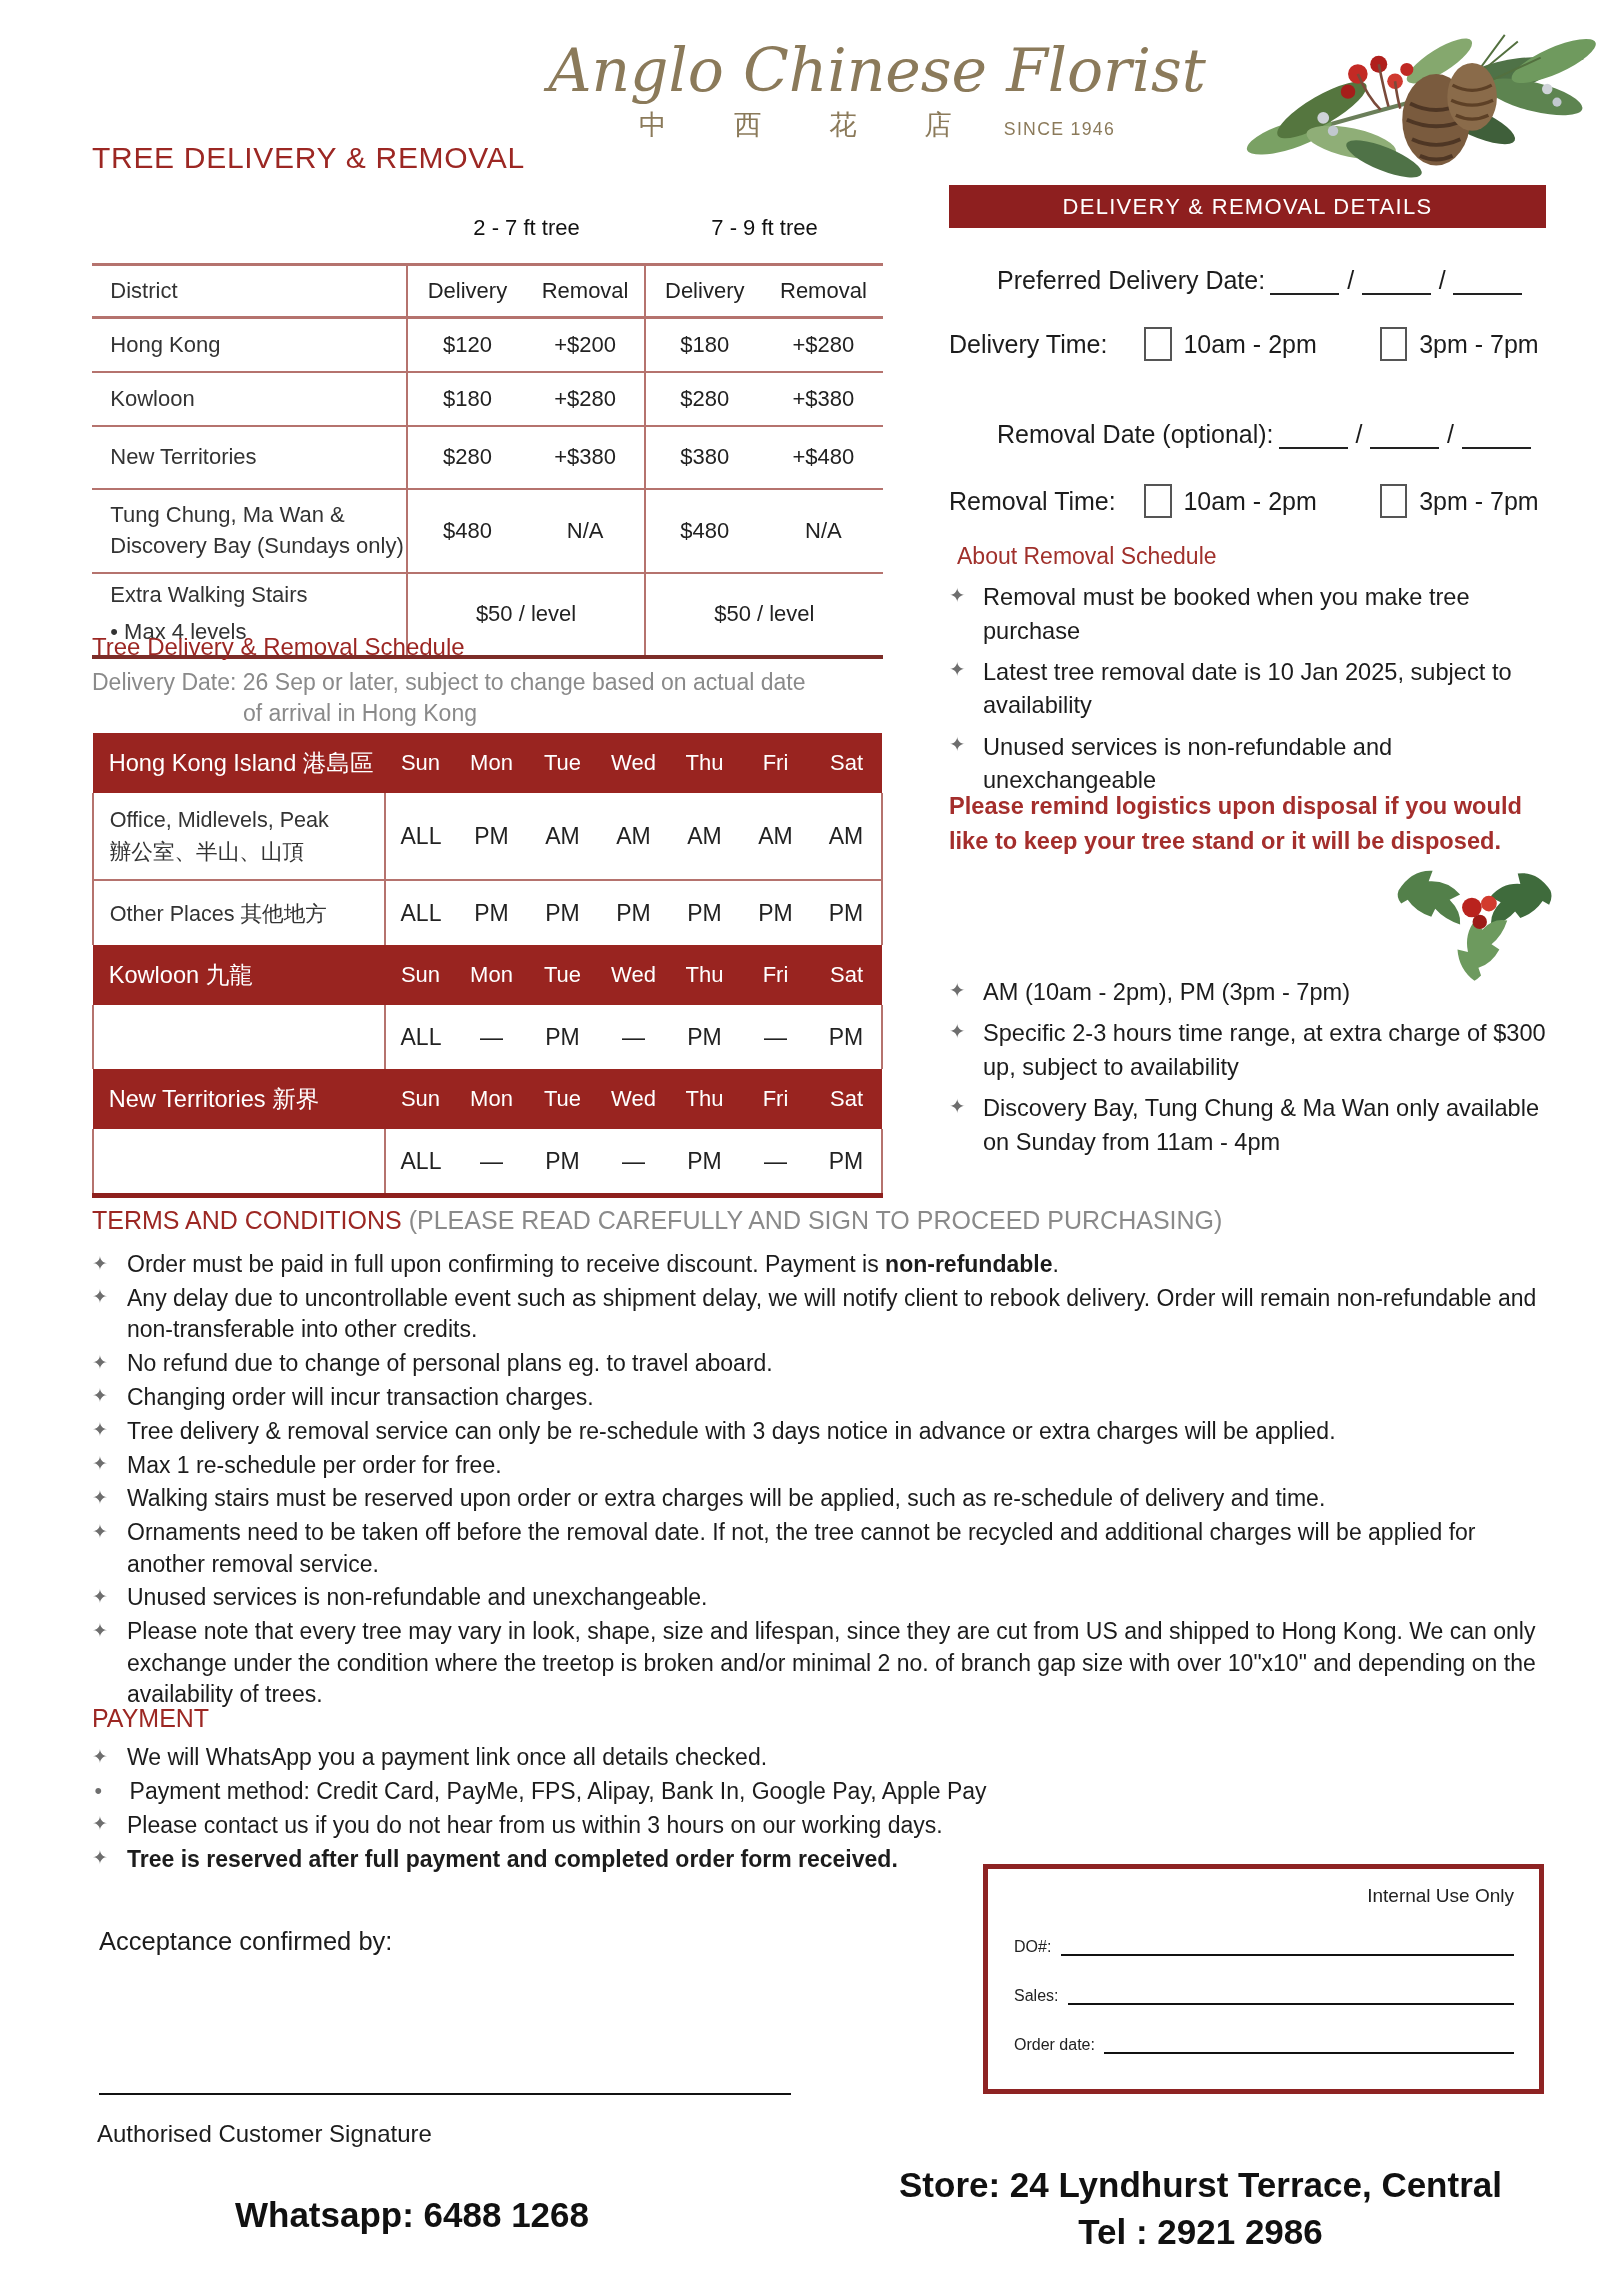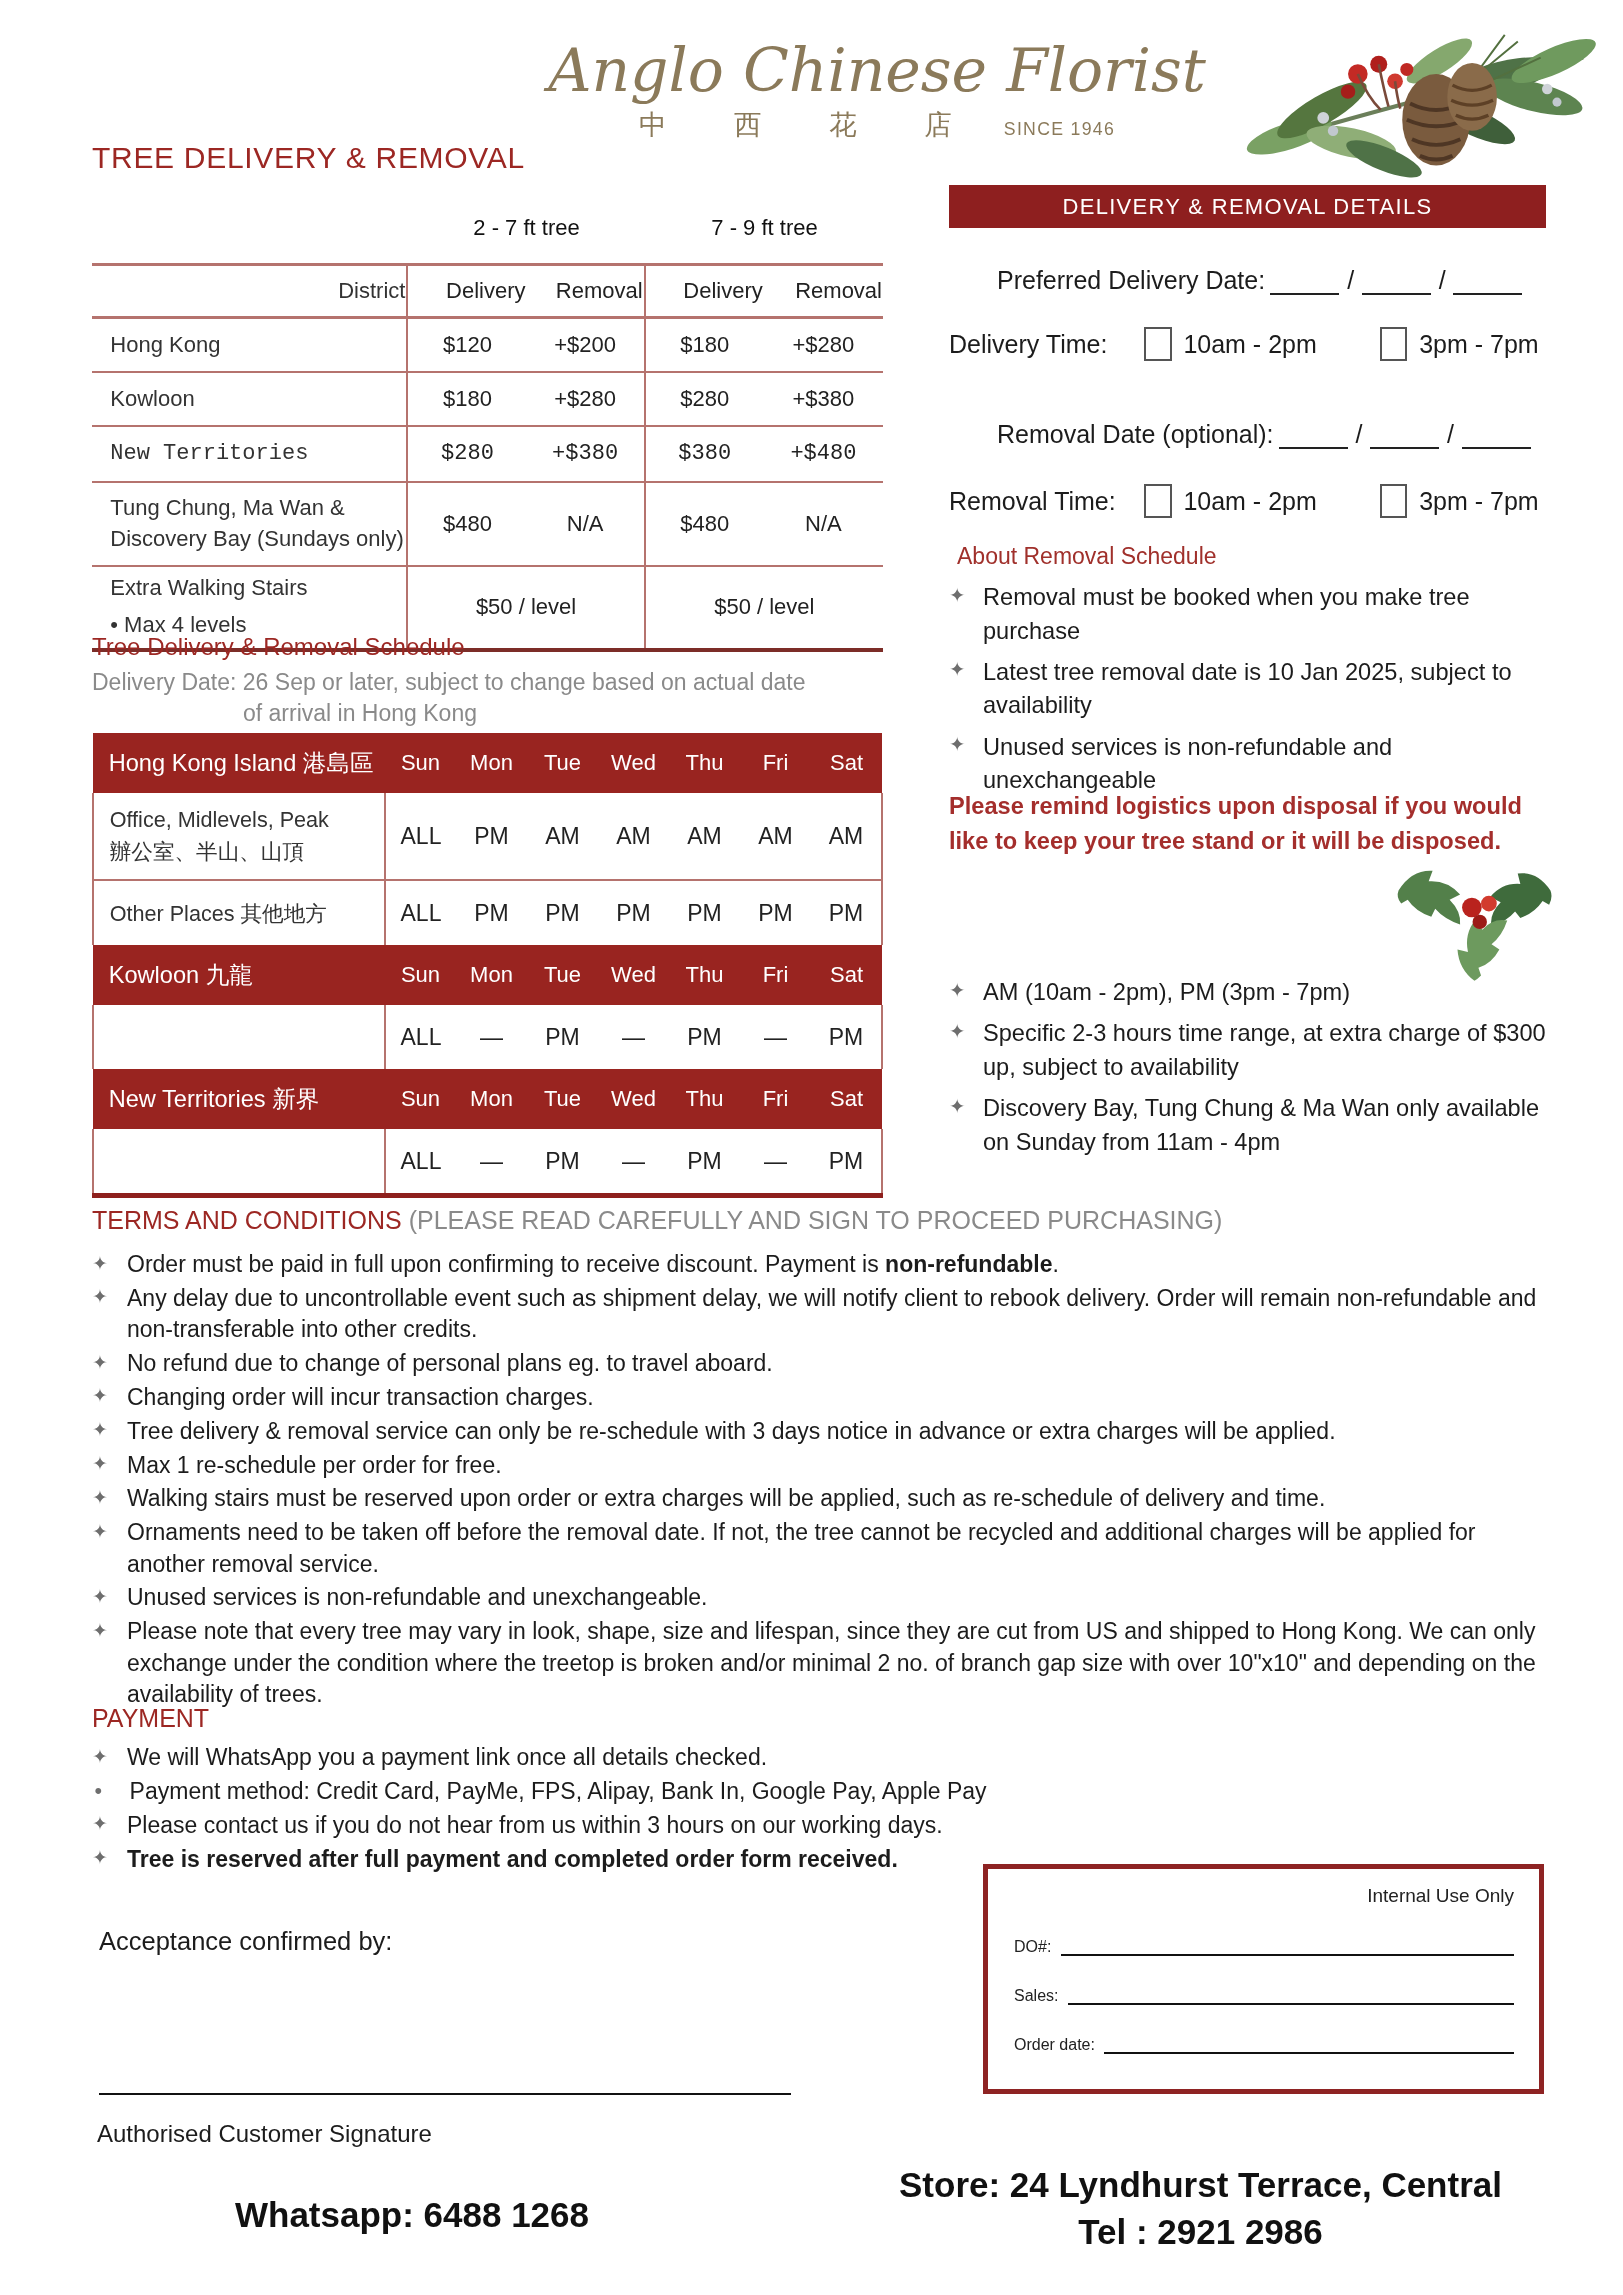--- a/index.html
+++ b/index.html
@@ -16,21 +16,21 @@
 
   .page-title{font-size:30px;font-weight:500;color:#9c2723;letter-spacing:0.7px;}
 
   .size-h{font-size:22px;color:#111;text-align:center;}
 
   
   table.price{border-collapse:collapse;table-layout:fixed;width:791px;
               border-top:3.3px solid #b5736e;border-bottom:4.6px solid #7c2d28;}
   table.price td{font-size:22px;color:#222;text-align:center;vertical-align:middle;}
   table.price td.dist{text-align:left;padding-left:18.3px;color:#333;}
-  table.price tr.head td{border-bottom:3.3px solid #b5736e;height:48px;text-align:right;}
+  table.price tr.head td{border-bottom:3.3px solid #b5736e;height:48px;}
   table.price tr.r td{border-bottom:2.6px solid #b5736e;}
   table.price tr.last td{border-bottom:none;}
   table.price td.gsep{border-left:2.6px solid #b5736e;}
   .dist2{line-height:1.4;}
   .stairs-sub{margin-top:6.5px;}
 
   
   .sched-heading{font-size:24px;font-weight:500;color:#9c2723;}
   .sched-note{font-size:23px;color:#8a8a8a;}
   table.sched{border-collapse:collapse;table-layout:fixed;width:791px;border-bottom:5.2px solid #8e201d;}
@@ -155,21 +155,21 @@
         <td class="gsep">$180</td>
         <td>+$280</td>
       </tr>
       <tr class="r" style="height:54px;">
         <td class="dist">Kowloon</td>
         <td class="gsep">$180</td>
         <td>+$280</td>
         <td class="gsep">$280</td>
         <td>+$380</td>
       </tr>
-      <tr class="r" style="height:56px;font-family:Liberation Mono, monospace;">
+      <tr class="r" style="height:63px;">
         <td class="dist">New Territories</td>
         <td class="gsep">$280</td>
         <td>+$380</td>
         <td class="gsep">$380</td>
         <td>+$480</td>
       </tr>
       <tr class="r" style="height:84px;">
         <td class="dist dist2">Tung Chung, Ma Wan &amp; Discovery Bay (Sundays only)</td>
         <td class="gsep">$480</td>
         <td>N/A</td>

